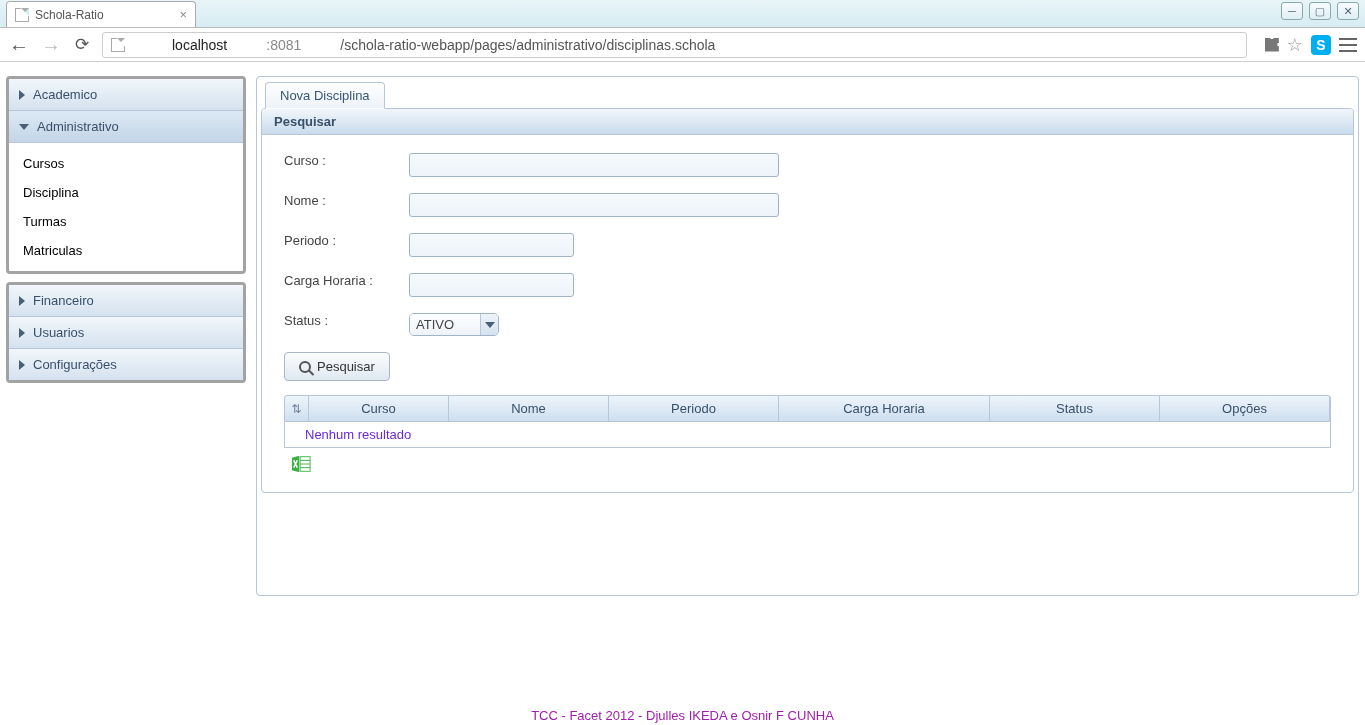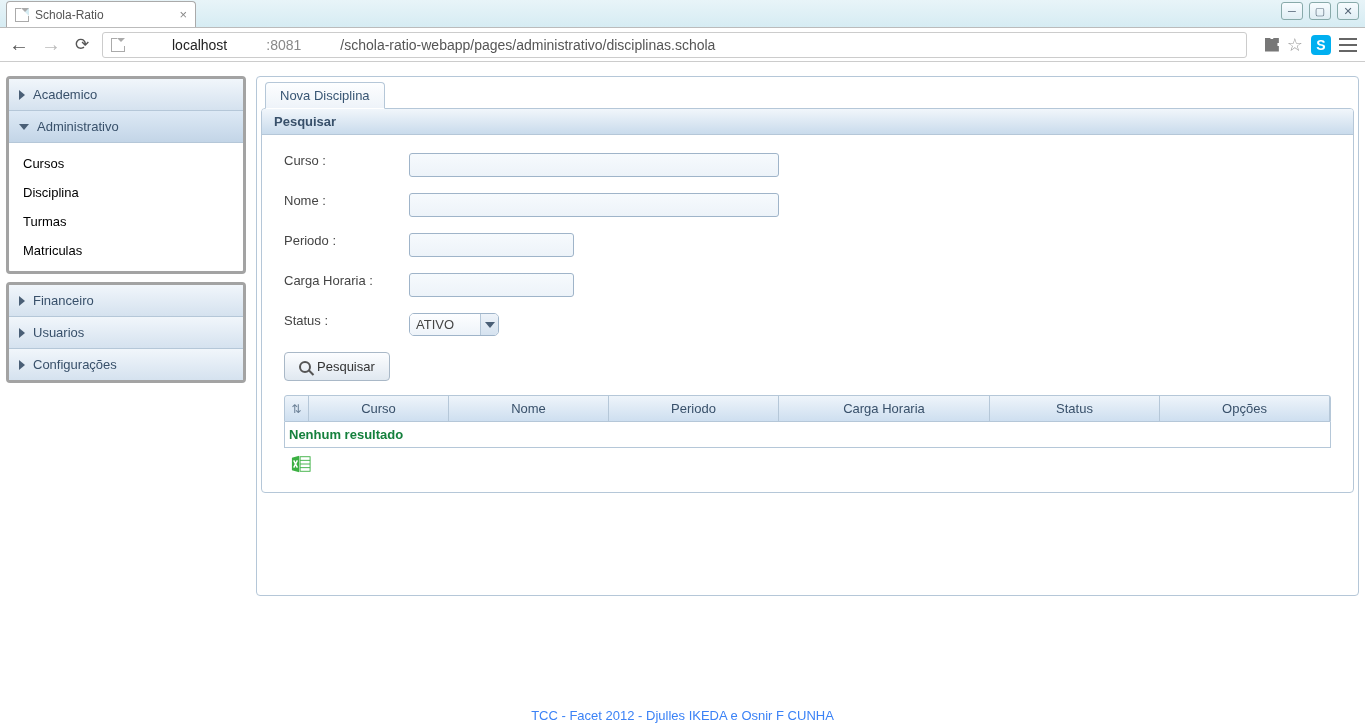--- a/index.html
+++ b/index.html
@@ -71,25 +71,25 @@
   .select-val{ flex:1; padding:3px 6px; background:linear-gradient(#fdfeff,#eef3f9); font-size:13px; color:#444;}
   .select-btn{ width:18px; background:linear-gradient(#eef3f9,#d5e2ef); border-left:1px solid #b5c7d8; display:flex; align-items:center; justify-content:center;}
   .search-btn{ border:1px solid #a9b8c7; border-radius:4px; background:linear-gradient(#fcfdff,#e0e8f0); padding:6px 14px; font-size:13px; display:inline-flex; align-items:center; gap:6px;}
   .mag { width:12px;height:12px;border:2px solid #555;border-radius:50%;position:relative;}
   .mag:after{content:"";position:absolute;width:2px;height:7px;background:#555;transform:rotate(-45deg);right:-3px;bottom:-5px;}
   
   .grid-head { display:flex; background:linear-gradient(#eef4fa,#cedff0); border:1px solid #b5c7d8; border-radius:3px 3px 0 0; margin-top:14px;}
   .grid-head .gh { padding:5px 8px; border-right:1px solid #b5c7d8; color:#38506a; font-size:13px; text-align:center;}
   .gh-refresh{ width:24px; border-right:1px solid #b5c7d8; display:flex; align-items:center; justify-content:center; color:#6a7f95; font-size:12px;}
   .gh1{flex:0 0 140px;} .gh2{flex:0 0 160px;} .gh3{flex:0 0 170px;} .gh4{flex:1;} .gh5{flex:0 0 170px;} .gh6{flex:0 0 170px; border-right:none;}
-  .grid-body{ border:1px solid #b5c7d8; border-top:none; padding:5px 4px; color:#15803d; font-size:13px;font-weight:bold;}
+  .grid-body{ border:1px solid #b5c7d8; border-top:none; padding:5px 20px; color:#6d28d9; font-size:13px;}
   
   .excel-icon { margin:6px 0 0 6px; width:22px; height:20px; position:relative;}
   .excel-icon svg{ width:22px; height:20px;}
-  .footer-fixed { position:fixed; left:0; right:0; bottom:2px; text-align:center; color:#3b82f6; font-size:13px;}
+  .footer-fixed { position:fixed; left:0; right:0; bottom:2px; text-align:center; color:#a21caf; font-size:13px;}
 </style>
 </head>
 <body>
 
 <div class="chrome-top">
   <div class="tab">
     <span class="page-icon"></span>
     <span>Schola-Ratio</span>
     <span class="close-x">×</span>
   </div>

